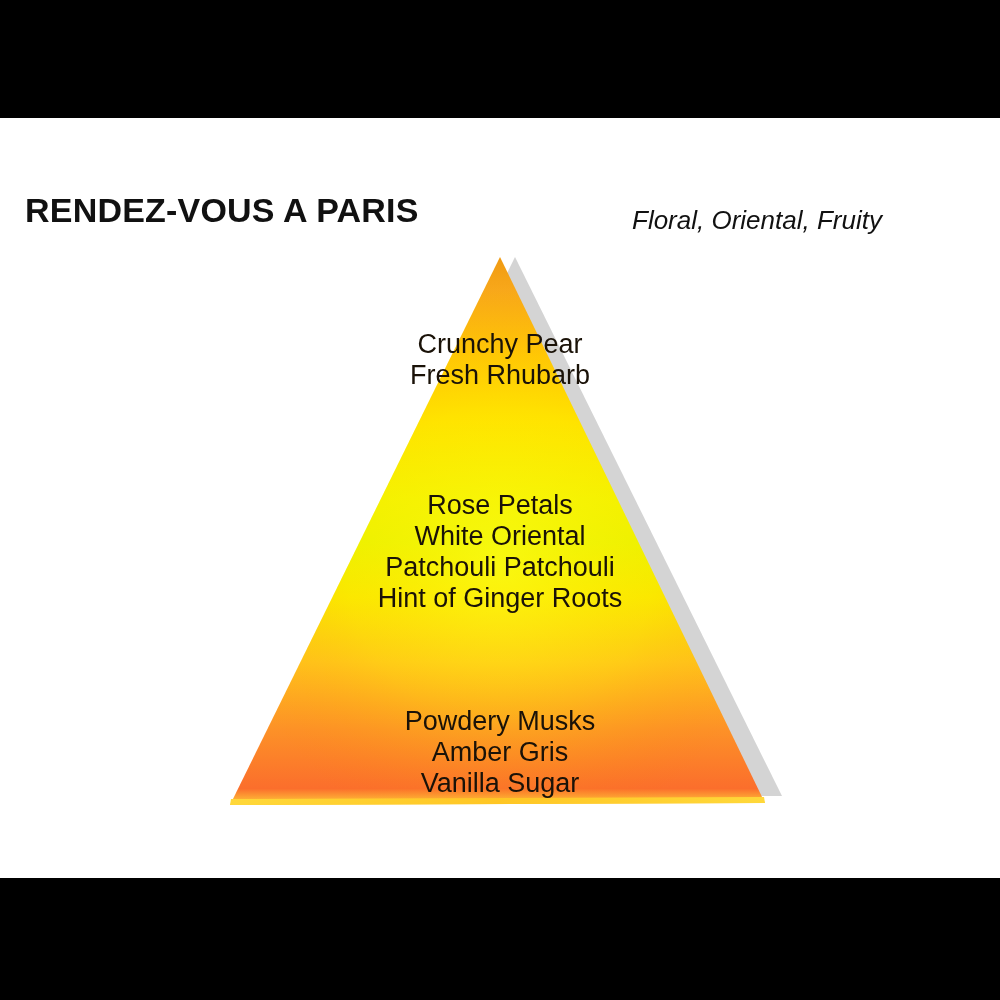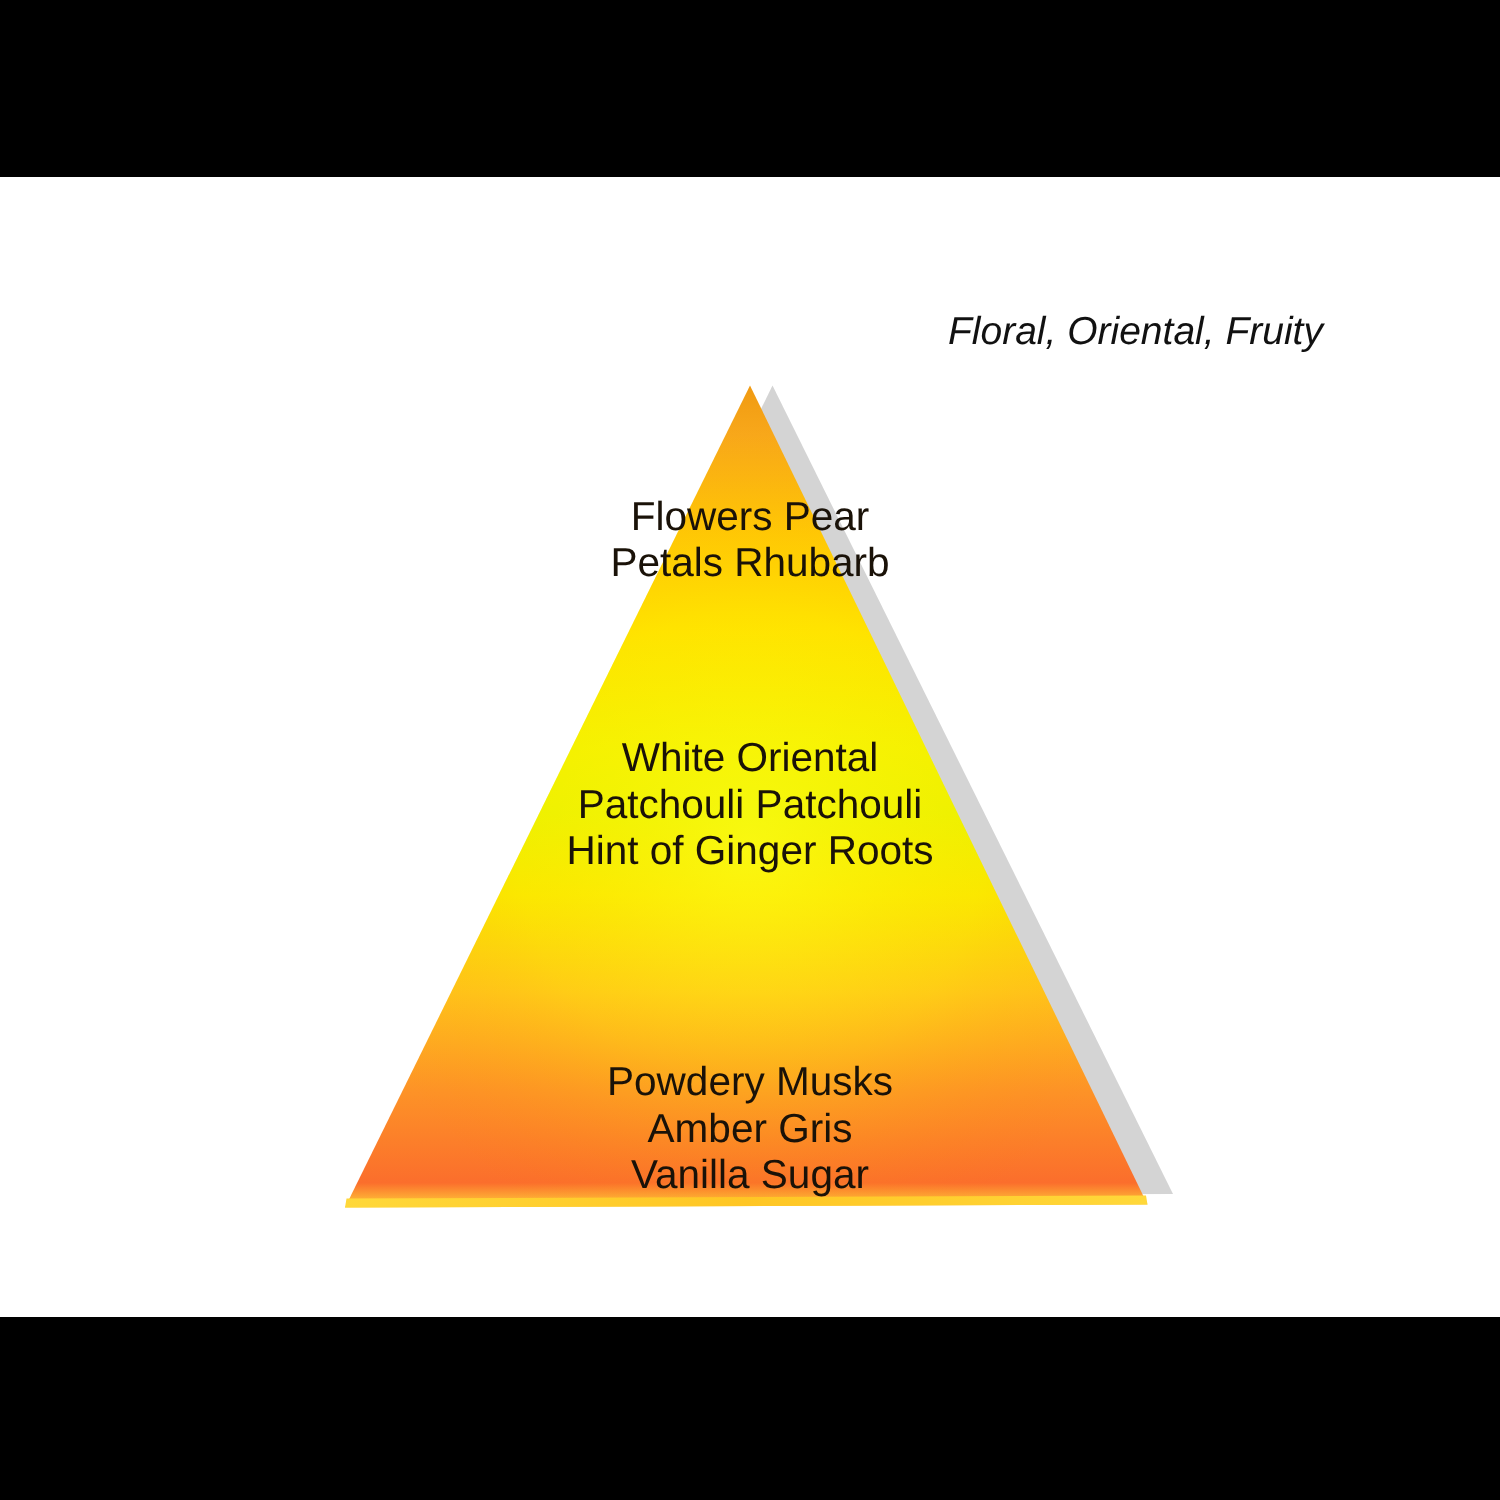--- a/index.html
+++ b/index.html
@@ -96,20 +96,21 @@
 </style>
 </head>
 <body>
 
 <div id="stage">
 
   <div id="bar-top" class="bar"></div>
 
   <div id="slide">
 
+    <div id="title">RENDEZ-VOUS A PARIS</div>
 
     <div id="subtitle">Floral, Oriental, Fruity</div>
 
     <div id="pyramid-wrap">
       <svg id="pyramid-svg" width="1000" height="760" viewBox="0 0 1000 760">
         <defs>
           <linearGradient id="pyrGrad" x1="0" y1="0" x2="0" y2="1">
             <stop offset="0.00" stop-color="#F09A12"></stop>
             <stop offset="0.06" stop-color="#F8A81A"></stop>
             <stop offset="0.18" stop-color="#FFC805"></stop>
@@ -143,25 +144,26 @@
 
         <g clip-path="url(#triClip)">
           <rect x="230" y="139" width="540" height="548" fill="url(#pyrGlow)"></rect>
         </g>
 
         <polygon points="230,687 765,685 764,679 231,681" fill="url(#baseEdge)"></polygon>
       </svg>
     </div>
 
     <div id="notes-top" class="note-group">
-      <span class="note-line">Flowers Pear</span>
-      <span class="note-line">Petals Rhubarb</span>
+      <span class="note-line">Crunchy Pear</span>
+      <span class="note-line">Fresh Rhubarb</span>
     </div>
 
     <div id="notes-middle" class="note-group">
+      <span class="note-line">Rose Petals</span>
       <span class="note-line">White Oriental</span>
       <span class="note-line">Patchouli Patchouli</span>
       <span class="note-line">Hint of Ginger Roots</span>
     </div>
 
     <div id="notes-base" class="note-group">
       <span class="note-line">Powdery Musks</span>
       <span class="note-line">Amber Gris</span>
       <span class="note-line">Vanilla Sugar</span>
     </div>

